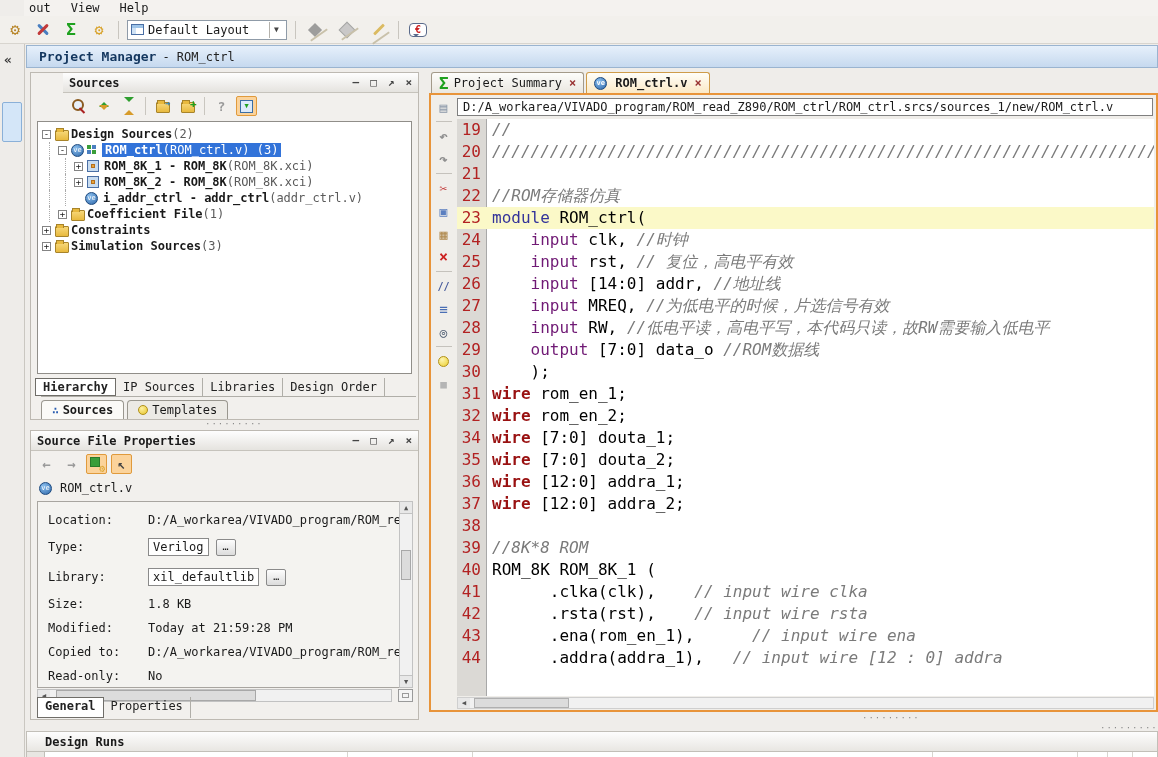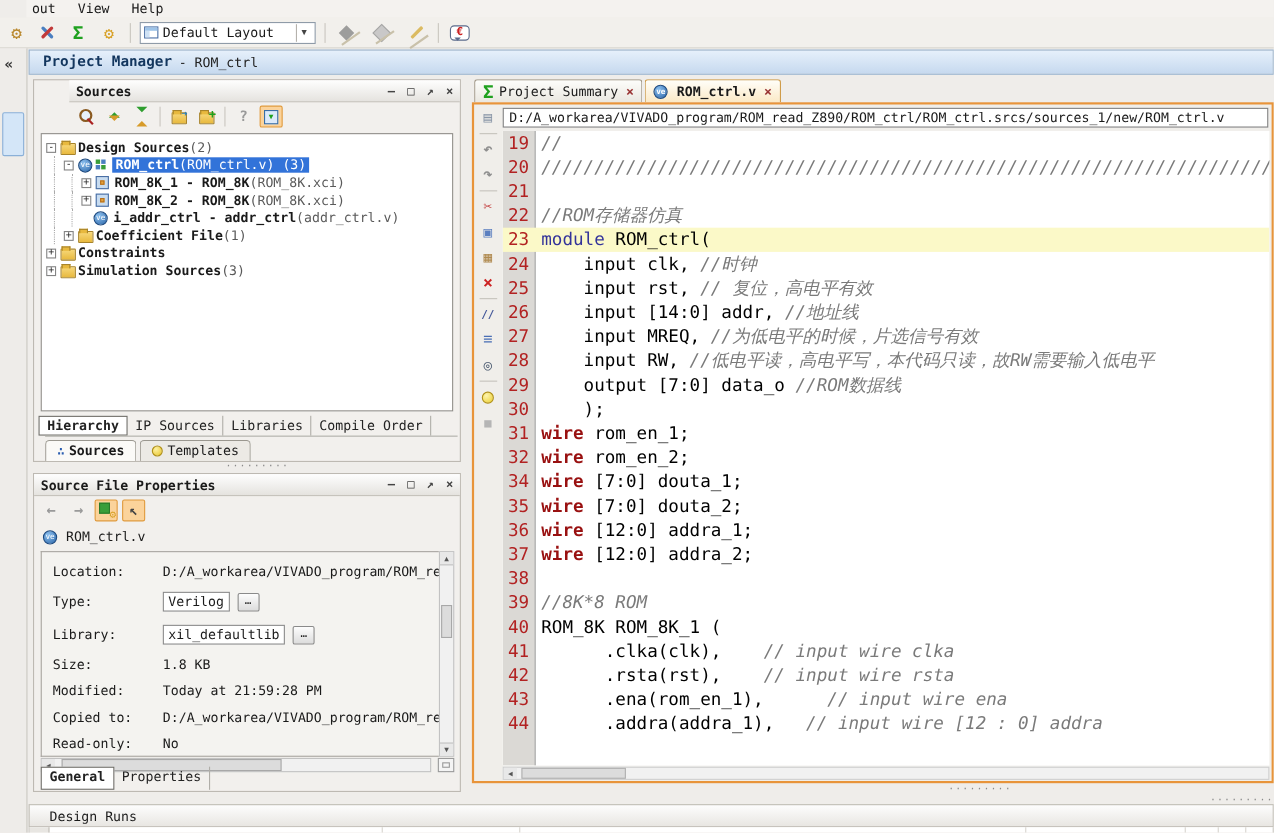--- a/index.html
+++ b/index.html
@@ -132,39 +132,39 @@
   .pathbar{position:absolute;left:26px;top:3px;right:3px;height:18px;background:#fff;border:1px solid #7f7f7f;display:flex;align-items:center;padding:0 5px;white-space:nowrap;overflow:hidden;font-size:12px;}
   .codebox{position:absolute;left:26px;top:24px;right:2px;bottom:14px;background:#fff;overflow:hidden;}
   .gutterbg{position:absolute;left:0;top:0;bottom:0;width:30px;background:#dbd9d5;border-right:1px solid #a8a8a8;}
   .crow{position:relative;display:flex;height:22px;line-height:22px;white-space:pre;font-size:16px;}
   .crow.cur{background:#fbf9c8;}
   .ln{width:30px;flex:none;text-align:right;padding-right:6px;color:#b22222;}
   .ct{padding-left:5px;}
   .tk-p{color:#000;}
   .tk-c{color:#7a7a7a;font-style:italic;}
   .tk-k1{color:#33339a;}
-  .tk-k2{color:#000000;}
+  .tk-k2{color:#701a75;}
   .tk-k3{color:#991111;font-weight:bold;}
   .ehscroll{position:absolute;left:26px;right:2px;bottom:1px;height:12px;background:#f1f1f1;border:1px solid #cfcfcf;display:flex;}
   .ehthumb{margin-left:4px;width:95px;background:#dcdcdc;border:1px solid #b0b0b0;}
   
   .save-icon::before{content:"▤";color:#8a97a8;font-size:13px;}
   .undo-icon::before{content:"↶";color:#8f8f8f;font-weight:bold;font-size:14px;}
   .redo-icon::before{content:"↷";color:#8f8f8f;font-weight:bold;font-size:14px;}
   .cut-icon::before{content:"✂";color:#c23a3a;font-size:13px;}
   .copy-icon::before{content:"▣";color:#5b7fc0;font-size:13px;}
   .paste-icon::before{content:"▦";color:#b08a50;font-size:13px;}
   .delete-icon::before{content:"×";color:#cc2222;font-weight:bold;font-size:15px;}
   .toggle-comment-icon::before{content:"//";color:#44589a;font-weight:bold;font-size:10px;}
   .indent-icon::before{content:"≡";color:#4a6fb5;font-size:14px;}
   .find-replace-icon::before{content:"◎";color:#4a5a70;font-size:13px;}
   .syntax-check-icon{width:11px;height:11px;border-radius:50%;background:radial-gradient(circle at 35% 30%,#fdf4b0,#eccf2e);border:1px solid #b09018;}
   .insert-template-icon::before{content:"■";color:#b5b5b5;font-size:11px;}
   
-  .dr-bar{left:26px;top:731px;width:1132px;height:21px;background:linear-gradient(#fdfdfd,#e8e6e2);border:1px solid #c2bfb8;display:flex;align-items:center;padding-left:18px;font-weight:normal;}
+  .dr-bar{left:26px;top:731px;width:1132px;height:21px;background:linear-gradient(#fdfdfd,#e8e6e2);border:1px solid #c2bfb8;display:flex;align-items:center;padding-left:18px;font-weight:bold;}
   .dr-sliver{left:26px;top:752px;width:1132px;height:5px;background:#fff;border-left:1px solid #c2bfb8;border-right:1px solid #c2bfb8;position:absolute;}
   .dr-line{position:absolute;top:0;bottom:0;width:1px;background:#d8d5cf;}
   .dr-corner{position:absolute;left:0;top:0;width:18px;height:5px;background:#e8e6e2;border-right:1px solid #c2bfb8;}
   .dots{position:absolute;color:#8a8a8a;font-size:9px;letter-spacing:1px;line-height:5px;}
 </style>
 </head>
 <body>
 
 <div class="abs menubar" id="menubar">
     <span class="menu-item">out</span>
@@ -331,21 +331,21 @@
         <span class="tlab">
           <span class="tname">Simulation Sources</span>
           <span class="tsuf"> (3)</span>
         </span>
       </div>
     </div>
   <div class="vtabs" id="view-tabs">
       <span class="vtab active"><span>Hierarchy</span></span>
       <span class="vtab"><span>IP Sources</span></span>
       <span class="vtab"><span>Libraries</span></span>
-      <span class="vtab"><span>Compile Order</span></span>
+      <span class="vtab"><span>Design Order</span></span>
     </div>
   <div class="btabs" id="pane-tabs">
       <span class="btab active">
         <span class="ic sources-node-icon"></span>
         <span>Sources</span>
       </span>
       <span class="btab">
         <span class="ic bulb-icon"></span>
         <span>Templates</span>
       </span>

